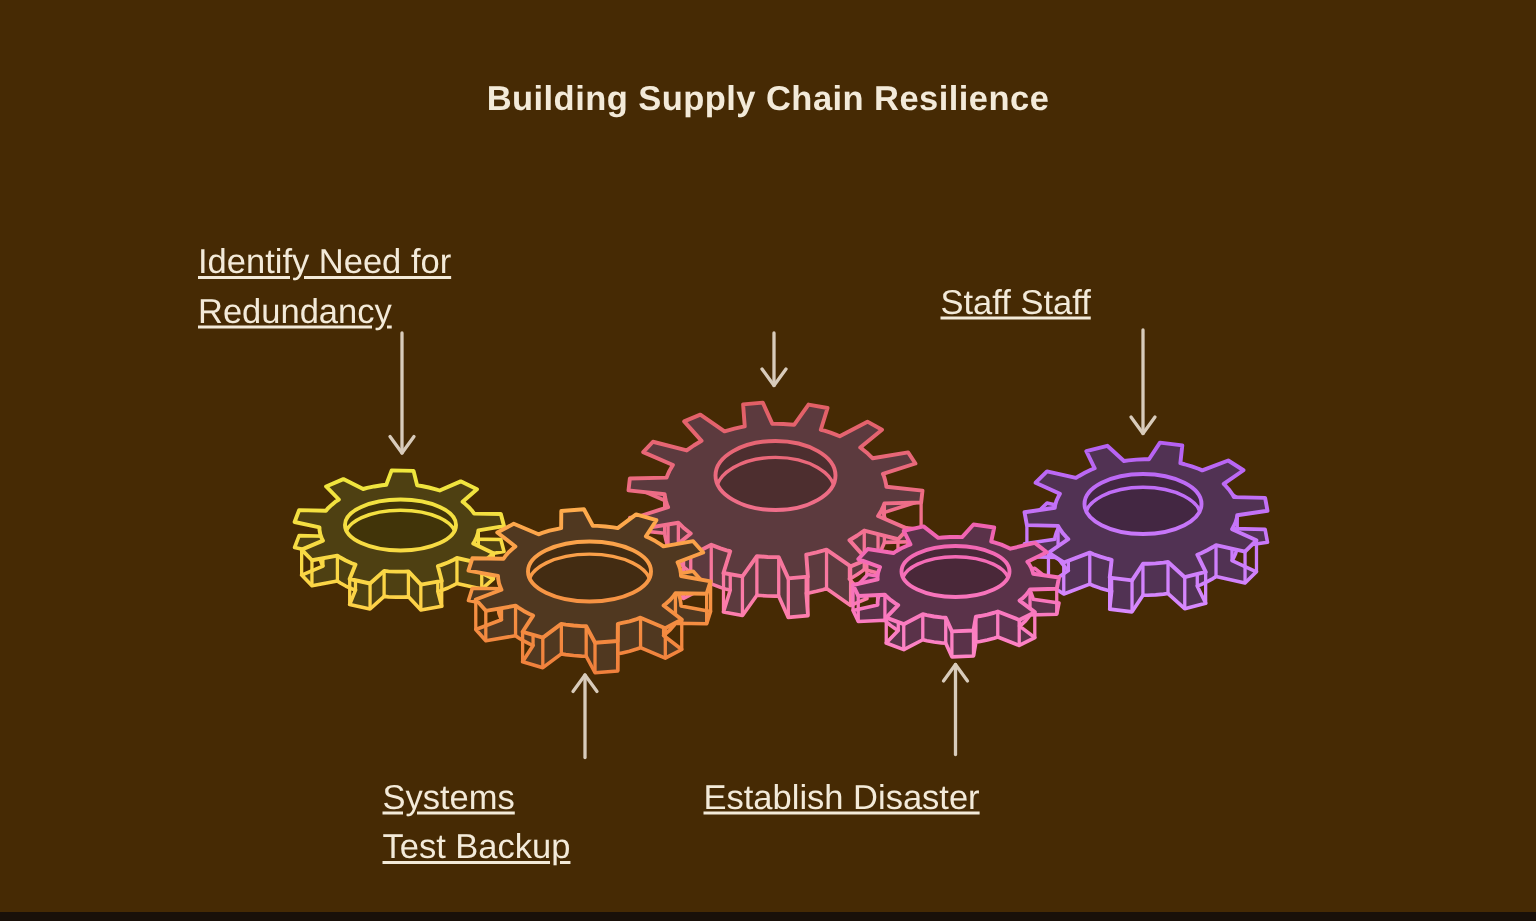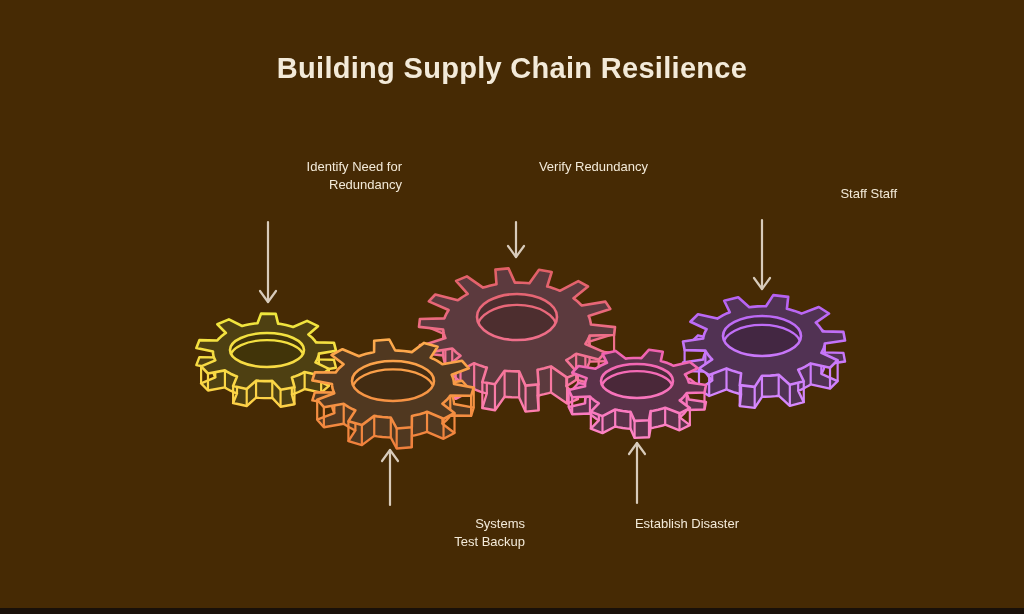--- a/index.html
+++ b/index.html
@@ -3,26 +3,26 @@
 <meta charset="utf-8">
 <style>
   html,body{margin:0;padding:0;background:#2e1c02;}
   .canvas{
     position:relative;width:1024px;height:614px;overflow:hidden;
     font-family:"Liberation Sans",sans-serif;
     background:#462a04;
   }
   .title{
     position:absolute;top:52px;left:0;right:0;text-align:center;
-    font-size:29px;font-weight:700;letter-spacing:.3px;margin:0;
+    font-size:23px;font-weight:700;letter-spacing:.3px;margin:0;
   }
   .diagram{position:absolute;left:0;top:0;width:1024px;height:614px;}
   .node{
-    position:absolute;width:270px;text-align:right;
-    font-size:13px;line-height:1.42;transform:translateX(-50%);
+    position:absolute;width:270px;text-align:left;
+    font-size:23px;line-height:1.42;transform:translateX(-50%);text-decoration:underline;
   }
   .node span{display:block;}
   .n0{left:267px;top:158px}
   .n1{left:513px;top:158px}
   .n2{left:762px;top:185px}
   .n3{left:390px;top:515px}
   .n4{left:604px;top:515px}
   .bottom-bar{position:absolute;left:0;bottom:0;width:100%;height:6px;}
 </style>
 </head>
@@ -220,21 +220,20 @@
         <ellipse cx="637" cy="381" rx="36" ry="17" fill="#4a2839" stroke="url(#sg4)" stroke-width="2.6"></ellipse>
         <ellipse cx="637" cy="388.14" rx="35.64" ry="17" fill="none" stroke="url(#sg4)" stroke-width="2.3" clip-path="url(#hc4)"></ellipse>
       </g>
     </svg>
 
   <div class="node n0">
     <span>Identify Need for</span>
     <span>Redundancy</span>
   </div>
   <div class="node n1">
-    <span>Verify Redundancy</span>
   </div>
   <div class="node n2">
     <span>Staff Staff</span>
     <span></span>
   </div>
   <div class="node n3">
     <span>Systems</span>
     <span>Test Backup</span>
   </div>
   <div class="node n4">

